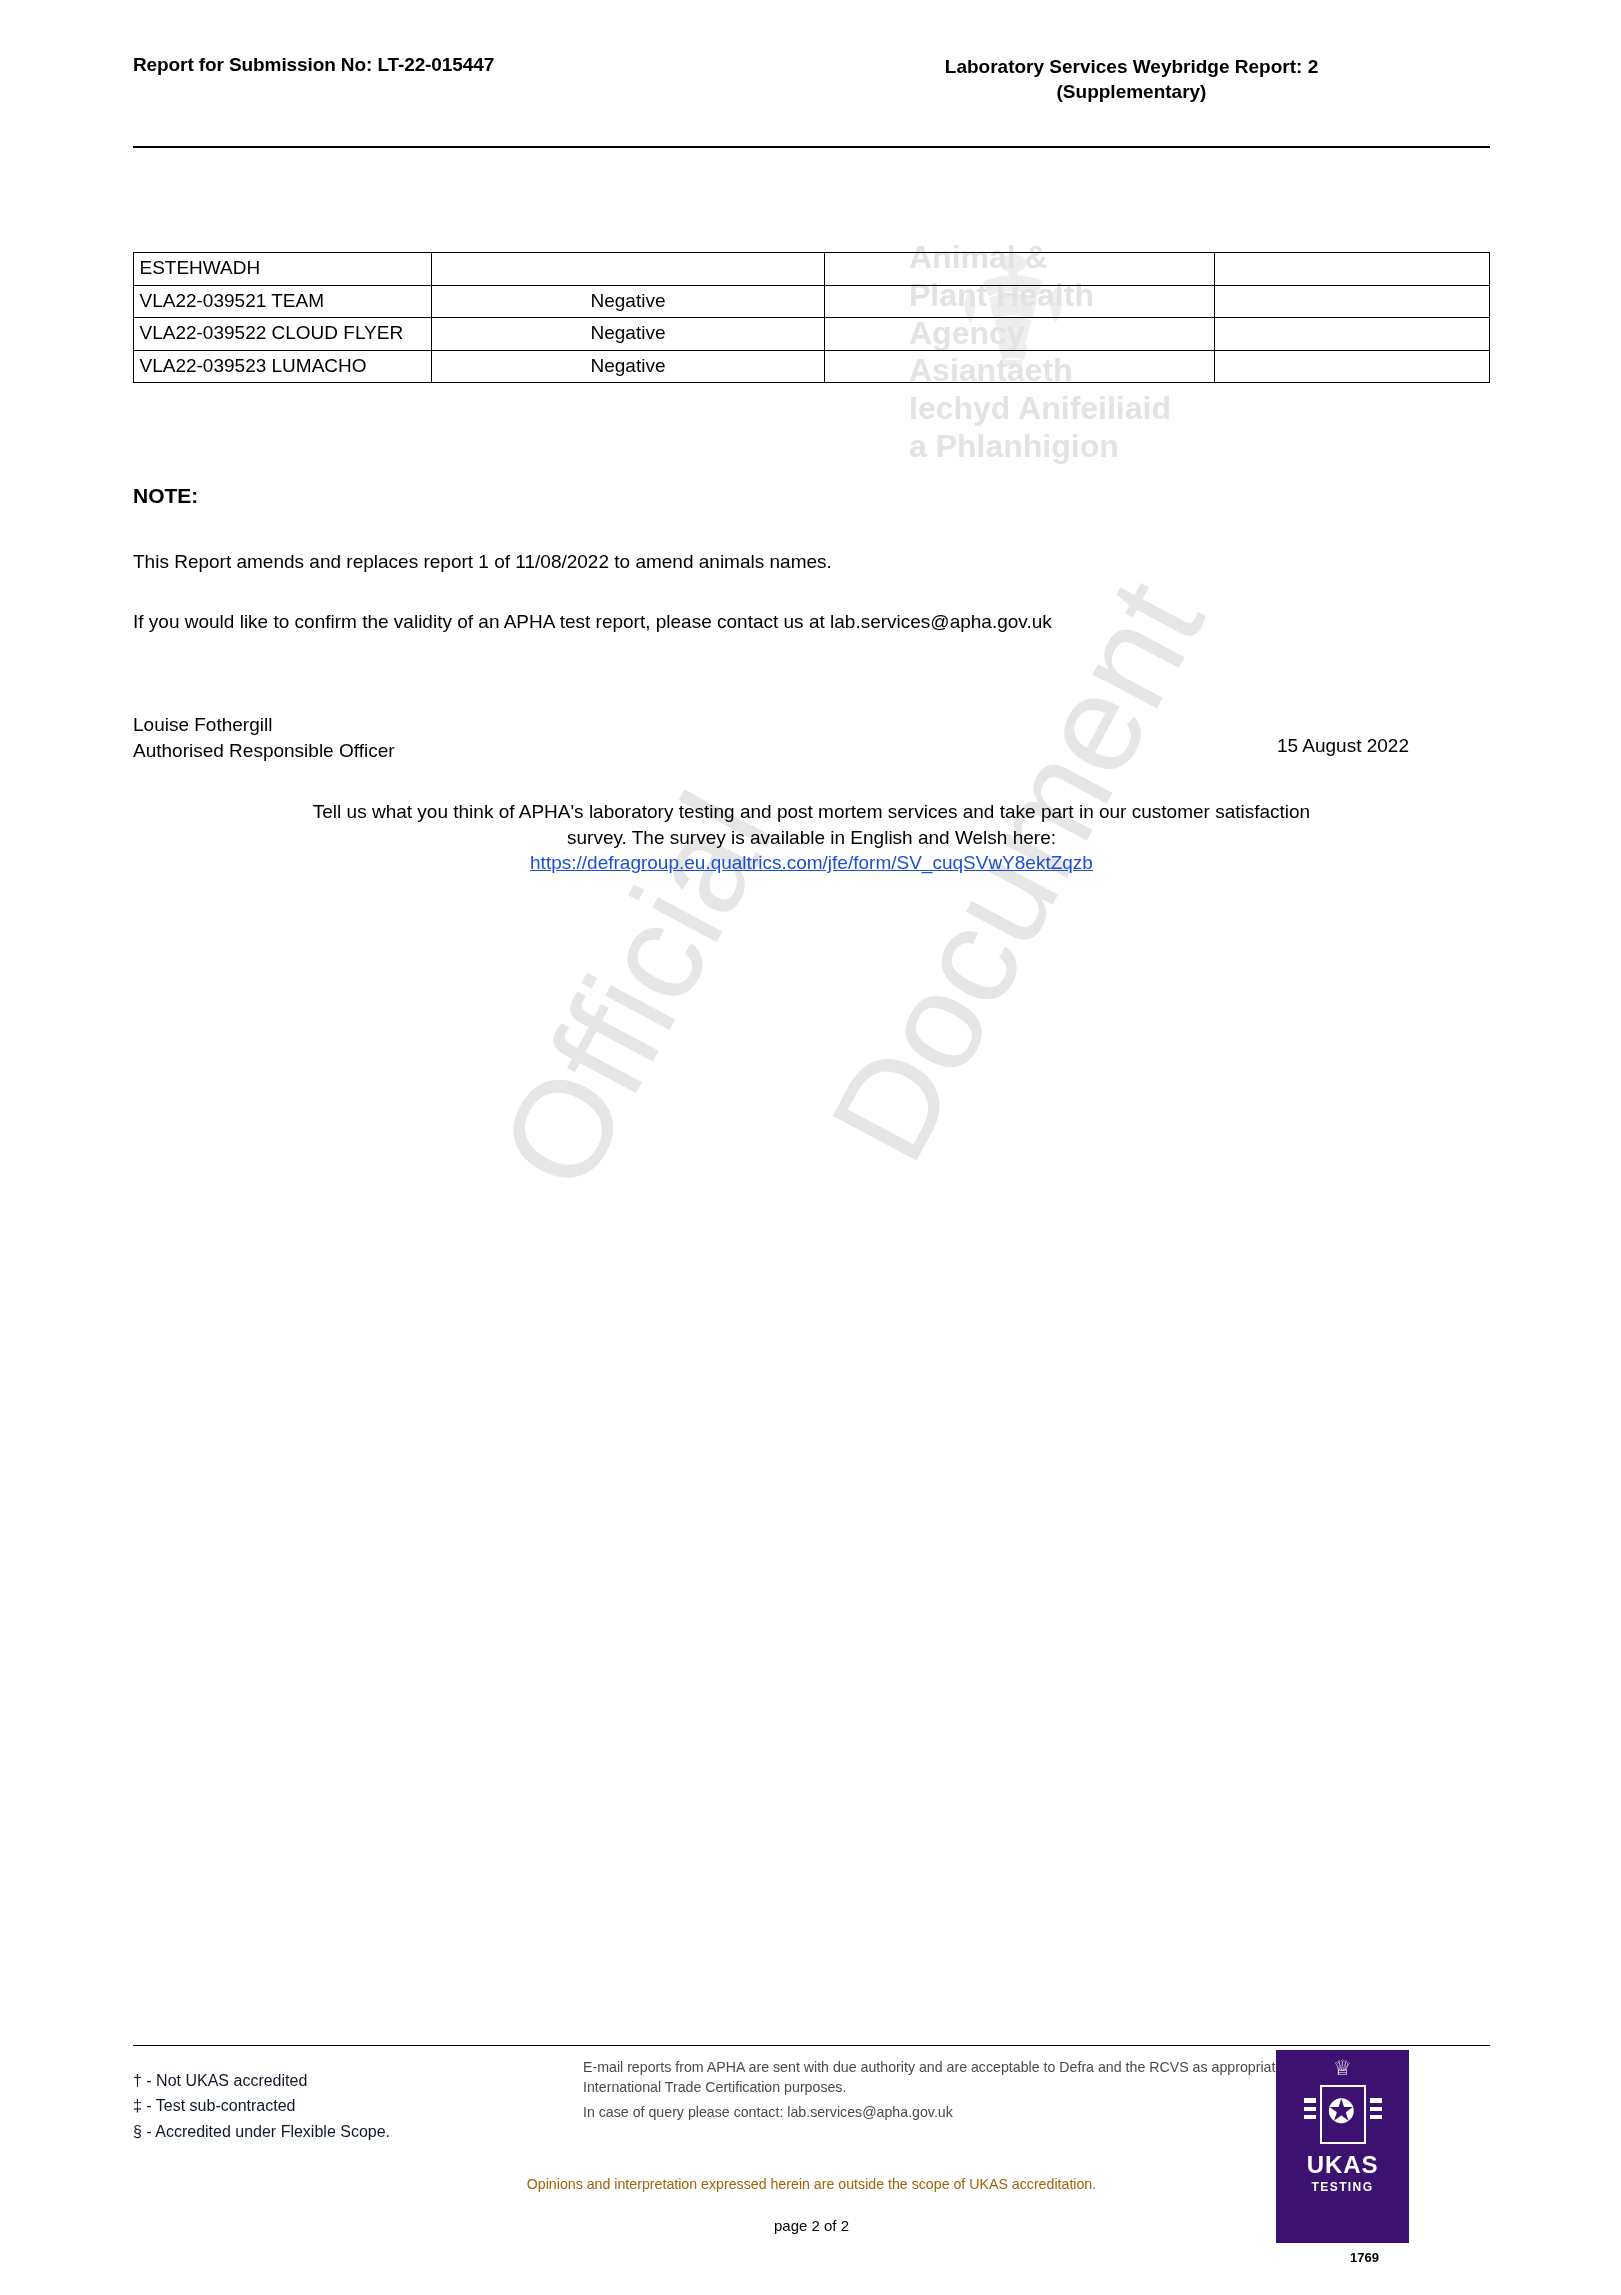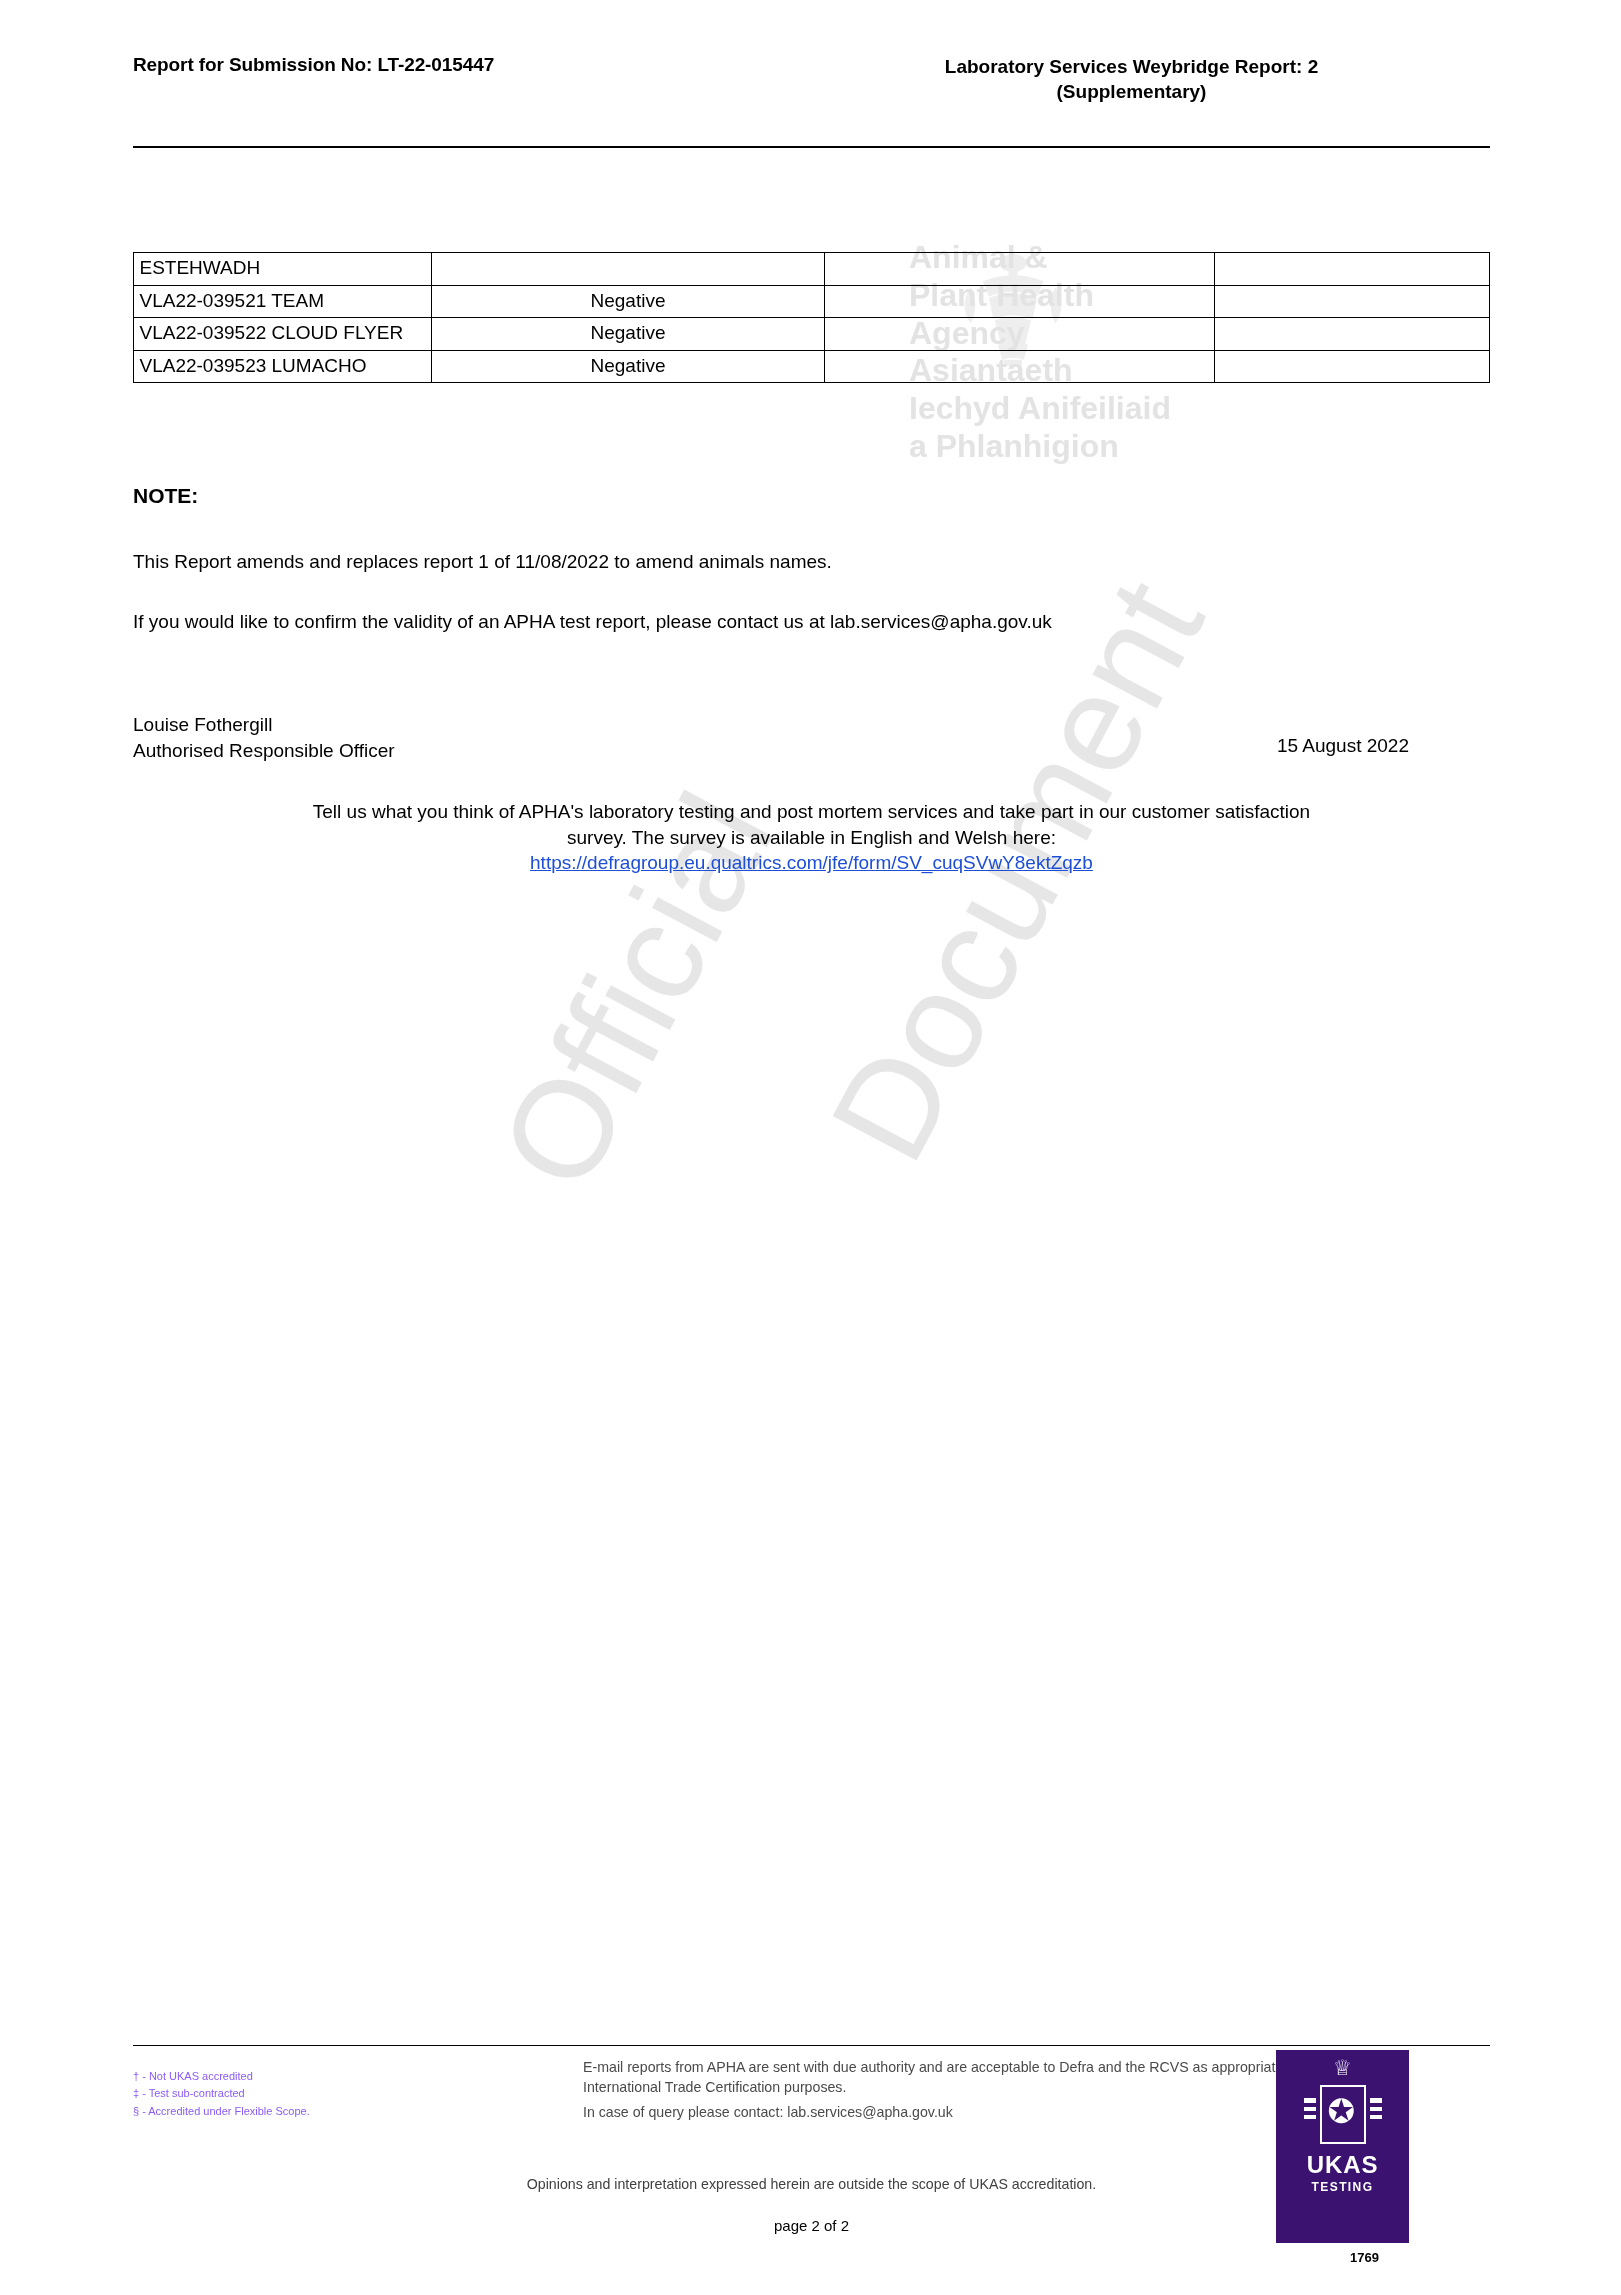--- a/index.html
+++ b/index.html
@@ -178,42 +178,42 @@
     top: 2045px;
     left: 133px;
     width: 1357px;
     height: 1.4px;
     background: #000000;
   }
   .footnotes {
     position: absolute;
     top: 2068px;
     left: 133px;
-    font-size: 11px;
+    font-size: 16px;
     line-height: 1.58;
-    color: #8b5cf6;
+    color: #0f172a;
   }
   .footer-mid {
     position: absolute;
     top: 2057px;
     left: 583px;
     width: 744px;
     font-size: 14.2px;
     line-height: 1.42;
     color: #4a4a4a;
   }
   .footer-mid .second { margin-top: 4.6px; }
   .footer-opinion {
     position: absolute;
     top: 2176px;
     left: 133px;
     width: 1357px;
     text-align: center;
     font-size: 14.2px;
-    color: #404040;
+    color: #a16207;
   }
   .page-number {
     position: absolute;
     top: 2217px;
     left: 133px;
     width: 1357px;
     text-align: center;
     font-size: 15px;
   }
 

